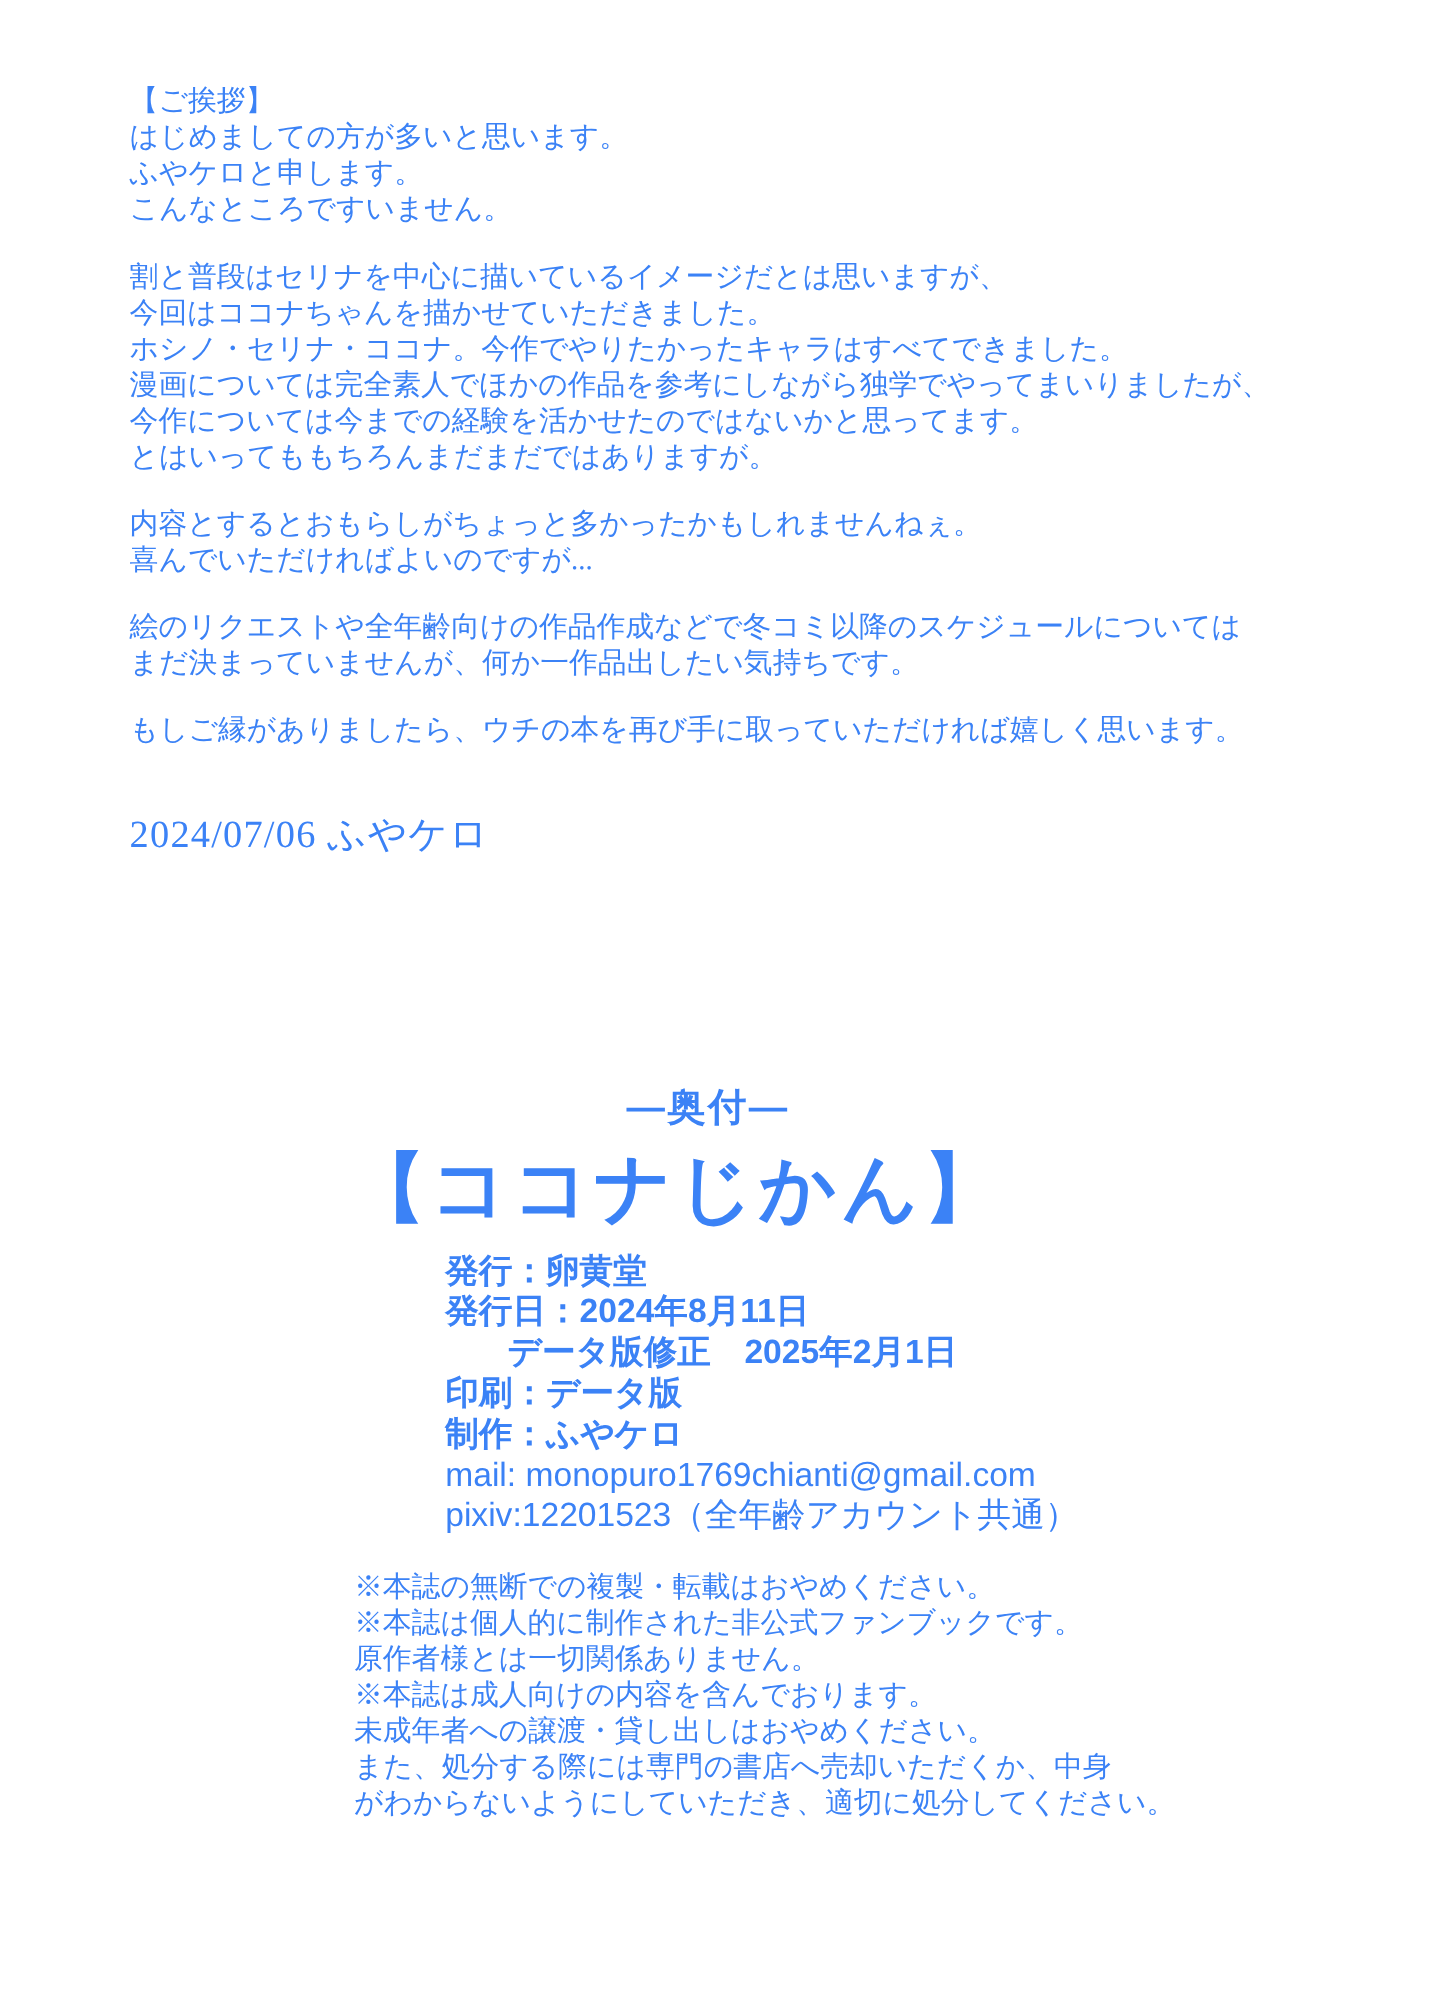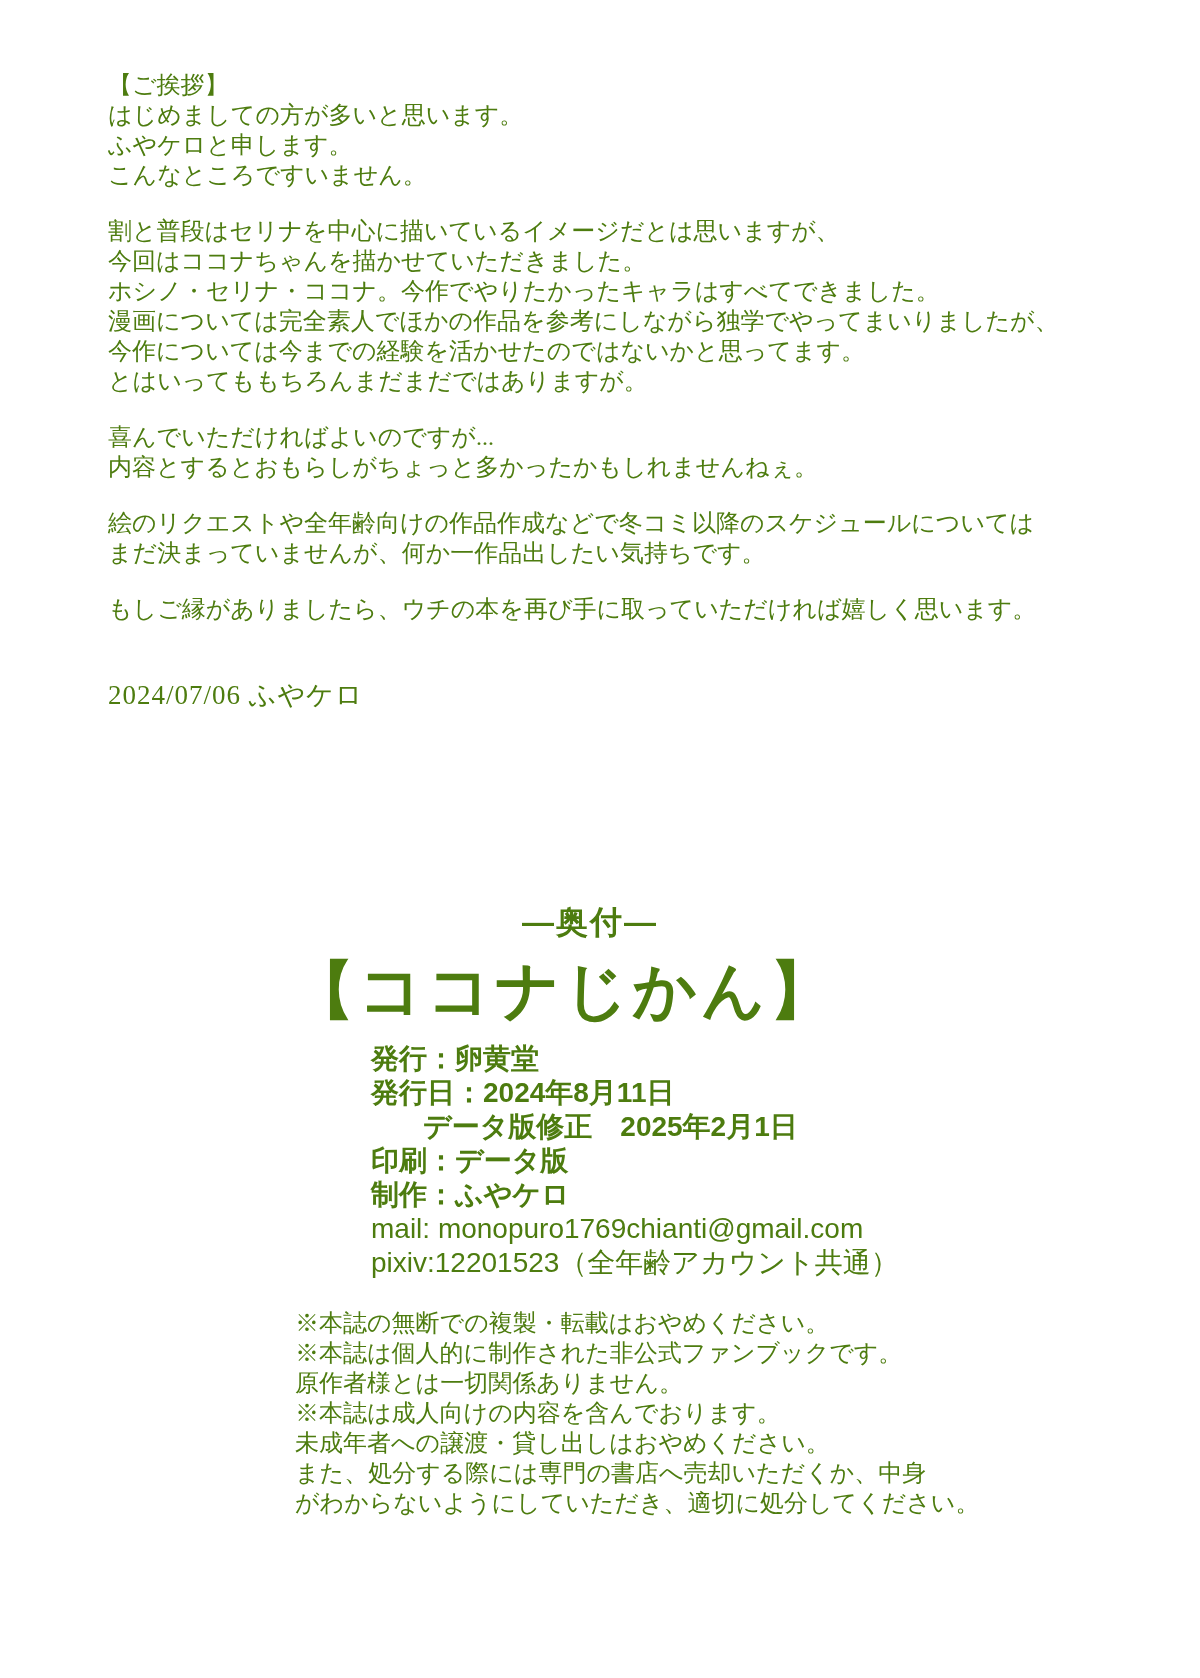--- a/index.html
+++ b/index.html
@@ -5,38 +5,38 @@
   html, body {
     margin: 0;
     padding: 0;
     background: #ffffff;
   }
   .page {
     position: relative;
     width: 1200px;
     height: 1678px;
     background: #ffffff;
-    color: #4d7c0f;
+    color: #3b82f6;
     overflow: hidden;
     font-family: "Liberation Serif", "DejaVu Serif", serif;
   }
   
   .greeting {
     position: absolute;
     left: 108px;
     top: 70px;
     font-size: 24px;
     line-height: 30px;
     font-family: "Liberation Serif", "DejaVu Serif", serif;
   }
   .greeting p { margin: 0 0 26px 0; }
   .greeting .line { display: block; white-space: pre; }
   .signoff {
     margin-top: 56px;
-    font-size: 27px;
+    font-size: 32px;
     letter-spacing: 1px;
   }
   
   .okuzuke-title {
     position: absolute;
     top: 898px;
     left: 0;
     width: 1180px;
     text-align: center;
     font-weight: bold;
@@ -96,22 +96,22 @@
     </p>
     <p>
       <span class="line">割と普段はセリナを中心に描いているイメージだとは思いますが、</span>
       <span class="line">今回はココナちゃんを描かせていただきました。</span>
       <span class="line">ホシノ・セリナ・ココナ。今作でやりたかったキャラはすべてできました。</span>
       <span class="line">漫画については完全素人でほかの作品を参考にしながら独学でやってまいりましたが、</span>
       <span class="line">今作については今までの経験を活かせたのではないかと思ってます。</span>
       <span class="line">とはいってももちろんまだまだではありますが。</span>
     </p>
     <p>
+      <span class="line">内容とするとおもらしがちょっと多かったかもしれませんねぇ。</span>
       <span class="line">喜んでいただければよいのですが...</span>
-      <span class="line">内容とするとおもらしがちょっと多かったかもしれませんねぇ。</span>
     </p>
     <p>
       <span class="line">絵のリクエストや全年齢向けの作品作成などで冬コミ以降のスケジュールについては</span>
       <span class="line">まだ決まっていませんが、何か一作品出したい気持ちです。</span>
     </p>
     <p>
       <span class="line">もしご縁がありましたら、ウチの本を再び手に取っていただければ嬉しく思います。</span>
     </p>
     <div class="signoff">2024/07/06 ふやケロ</div>
   </section>

